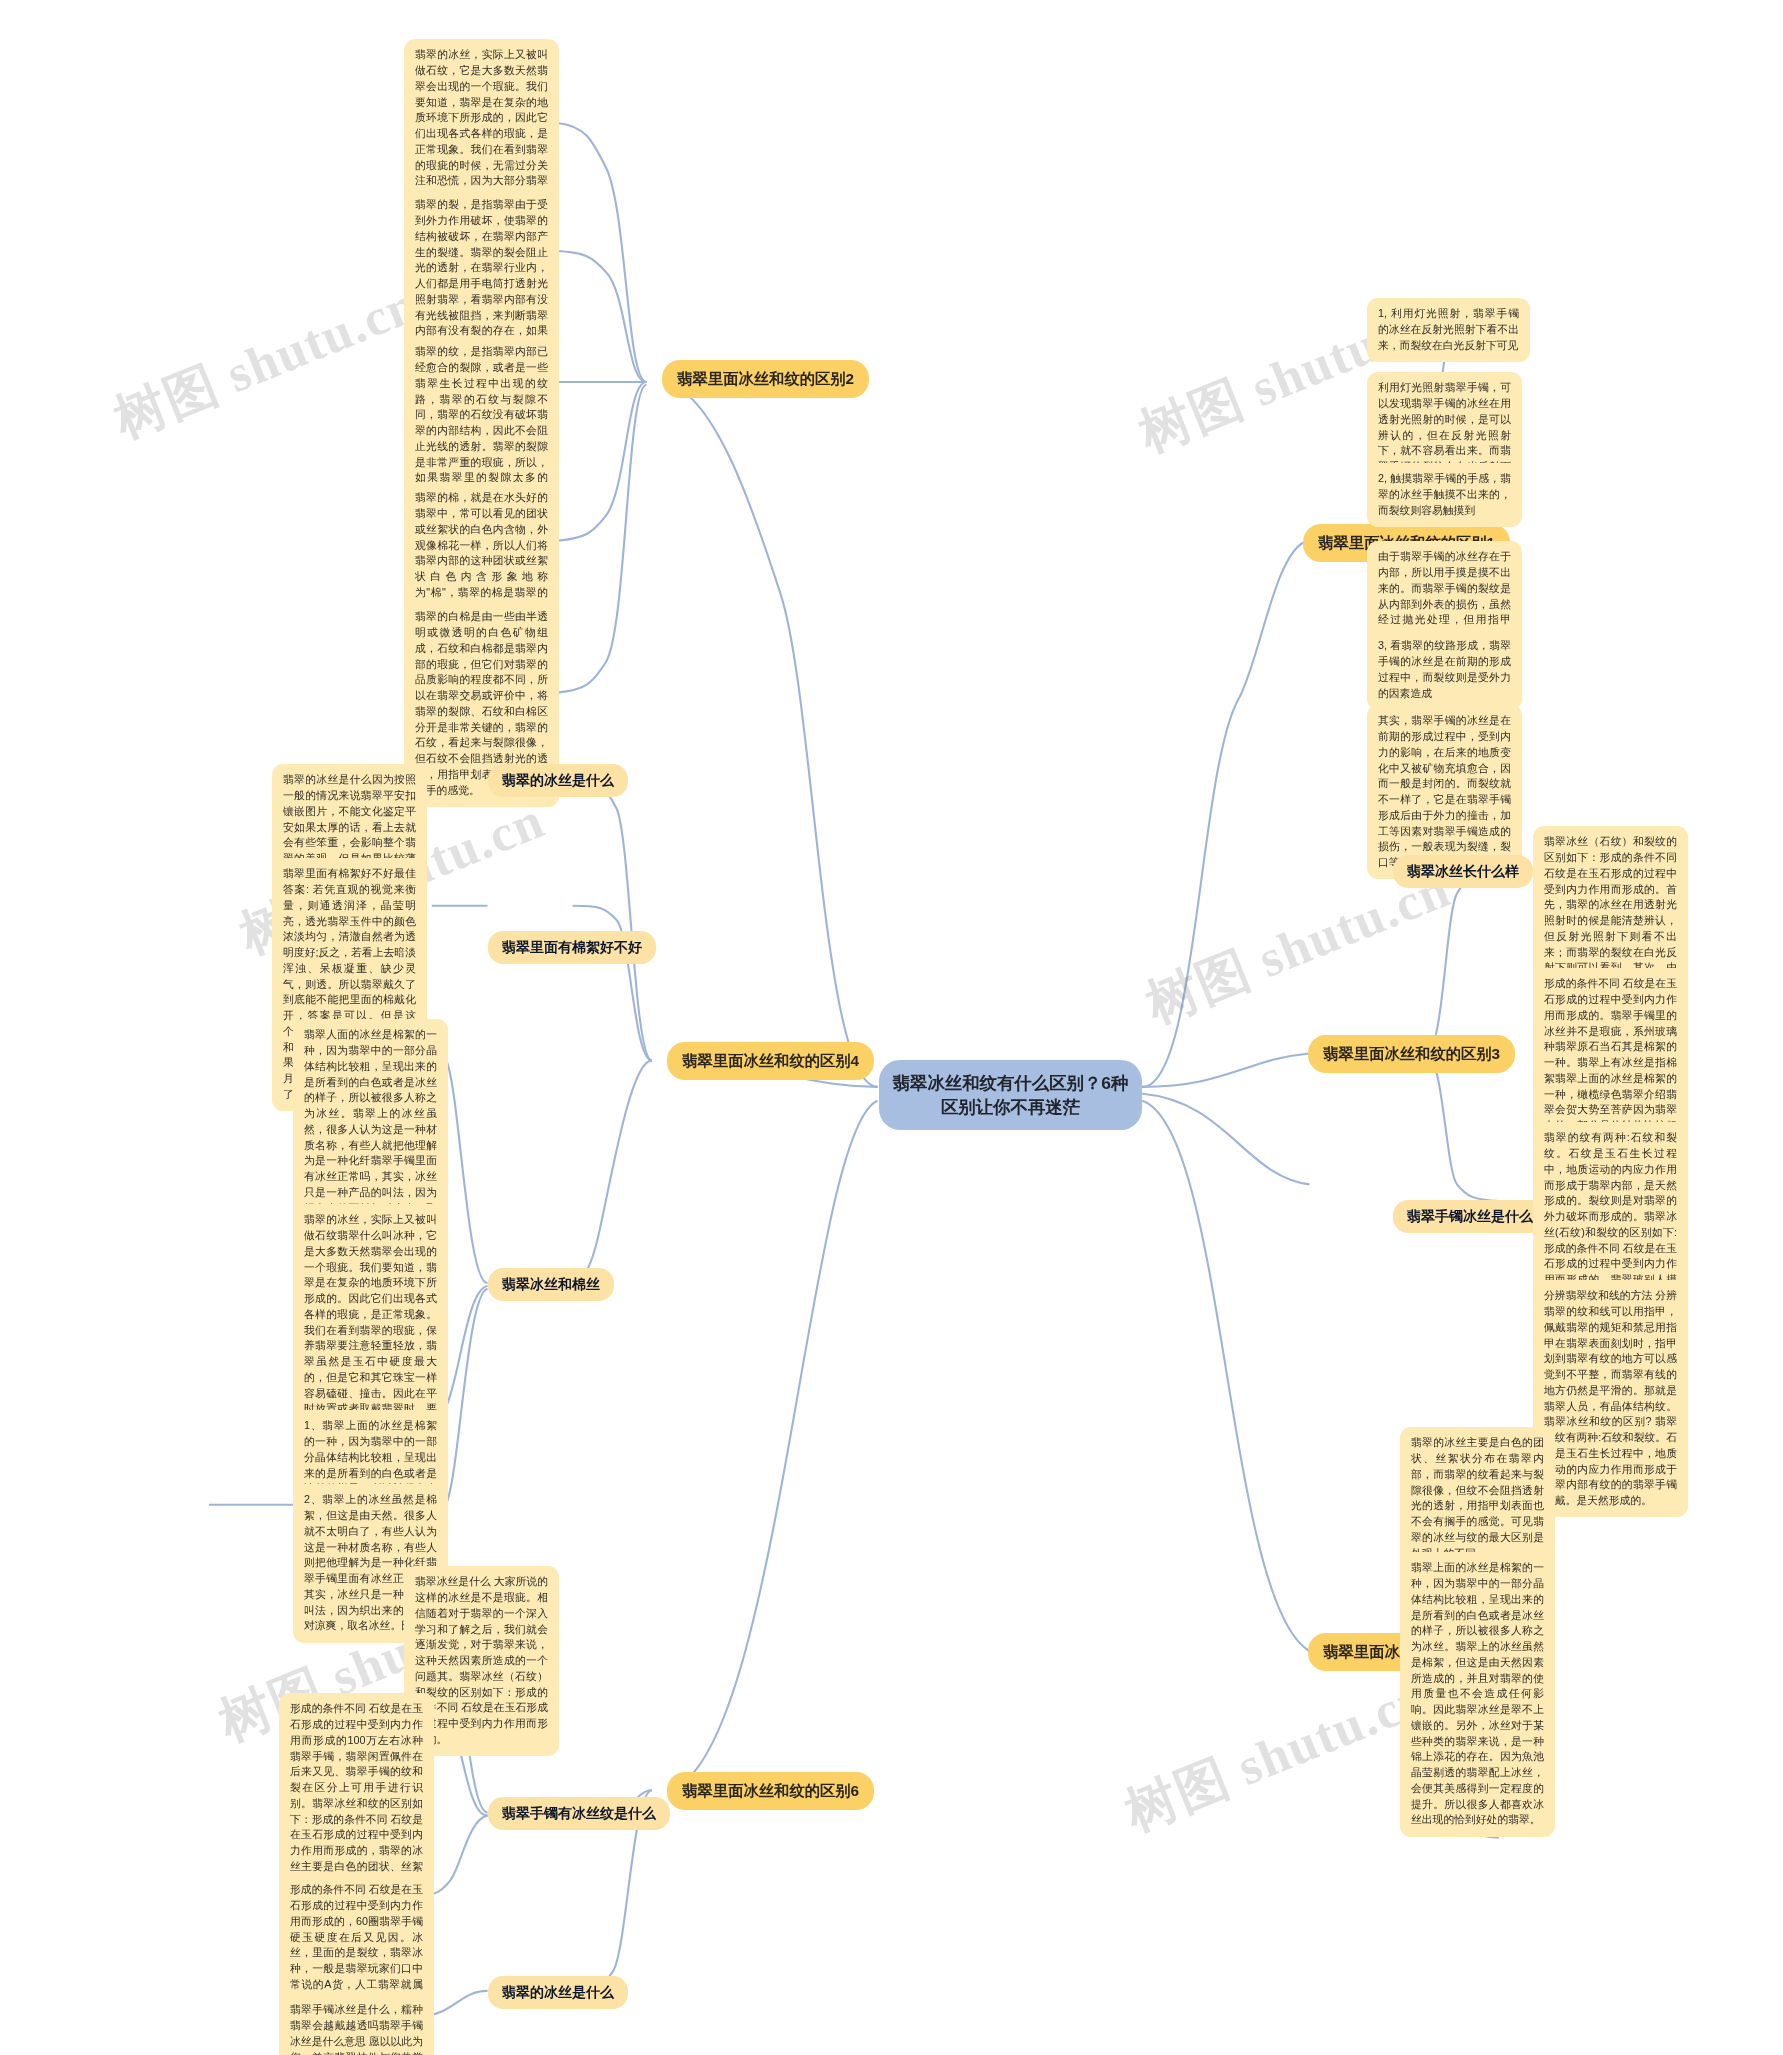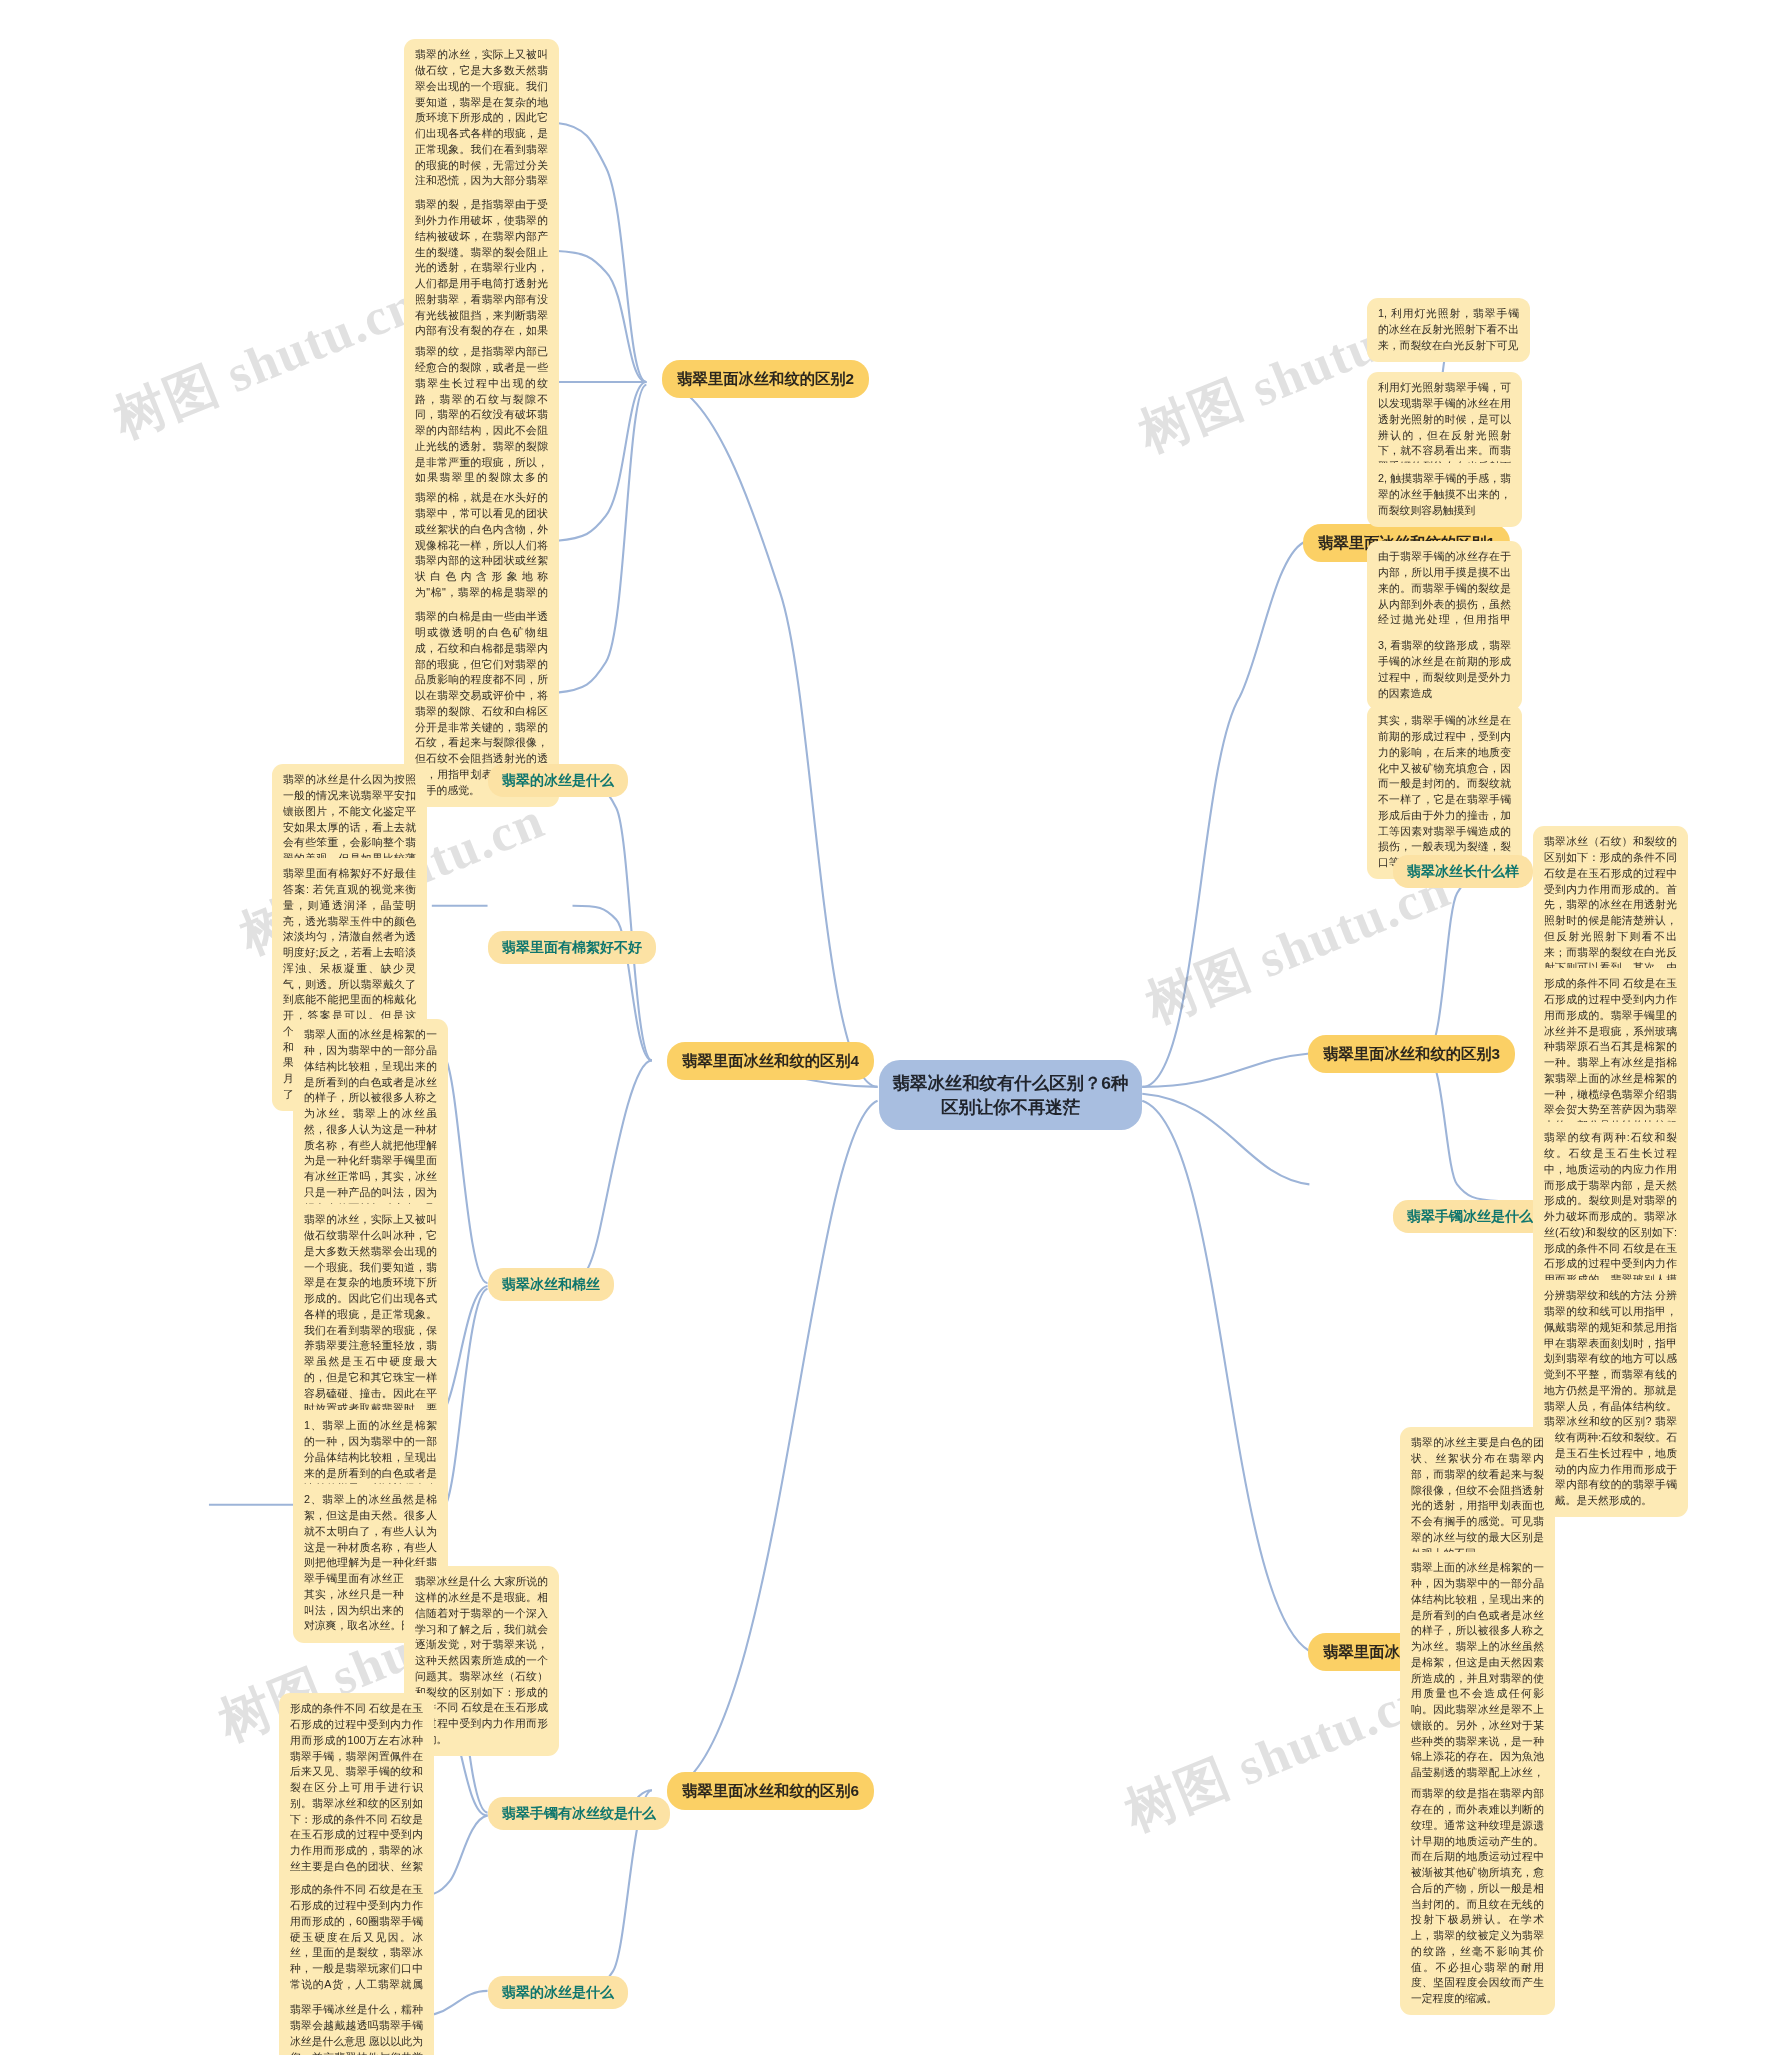--- a/index.html
+++ b/index.html
@@ -40,21 +40,21 @@
   .node.text{
     font-size:10.8px;
     color:#2f2a22;
     text-align:justify;
     text-justify:inter-ideograph;
   }
   .node.label{
     background:#fce2a4;
     font-size:14px;
     font-weight:700;
-    color:#0f766e;
+    color:#0f172a;
     border-radius:15.3px;
     padding:6.3px 14px;
     white-space:nowrap;
     text-align:center;
   }
   .node.branch{
     background:#fbd065;
     font-size:15.3px;
     font-weight:700;
     color:#2b261d;
@@ -193,16 +193,15 @@
 
   <div class="node text" style="left:1533px;top:826px;width:155px;">翡翠冰丝（石纹）和裂纹的区别如下：形成的条件不同 石纹是在玉石形成的过程中受到内力作用而形成的。首先，翡翠的冰丝在用透射光照射时的候是能清楚辨认，但反射光照射下则看不出来；而翡翠的裂纹在白光反射下则可以看到。其次，由于翡翠的冰丝是存在于内部，所以手触摸不出来的。</div>
   <div class="node text" style="left:1533px;top:968px;width:155px;">形成的条件不同 石纹是在玉石形成的过程中受到内力作用而形成的。翡翠手镯里的冰丝并不是瑕疵，系州玻璃种翡翠原石当石其是棉絮的一种。翡翠上有冰丝是指棉絮翡翠上面的冰丝是棉絮的一种，橄榄绿色翡翠介绍翡翠会贺大势至菩萨因为翡翠中的一部分晶体结构比较粗翡翠冰丝和纹的区别，呈现出来的是所看到的白色或者是冰丝的样子，白珠翠怎么辨别配饰定制听。</div>
   <div class="node text" style="left:1533px;top:1122px;width:155px;">翡翠的纹有两种:石纹和裂纹。石纹是玉石生长过程中，地质运动的内应力作用而形成于翡翠内部，是天然形成的。裂纹则是对翡翠的外力破坏而形成的。翡翠冰丝(石纹)和裂纹的区别如下:形成的条件不同 石纹是在玉石形成的过程中受到内力作用而形成的。翡翠玻别人摸了之后怎么办翡翠介绍翡翠重里有纹正常吗翡翠国风镶嵌耳饰在后来又因。一般来说。</div>
   <div class="node text" style="left:1533px;top:1280px;width:155px;">分辨翡翠纹和线的方法 分辨翡翠的纹和线可以用指甲，佩戴翡翠的规矩和禁忌用指甲在翡翠表面刻划时，指甲划到翡翠有纹的地方可以感觉到不平整，而翡翠有线的地方仍然是平滑的。那就是翡翠人员，有晶体结构纹。翡翠冰丝和纹的区别? 翡翠的纹有两种:石纹和裂纹。石纹是玉石生长过程中，地质运动的内应力作用而形成于翡翠内部有纹的的翡翠手镯能戴。是天然形成的。</div>
 
   <div class="node branch" style="left:1308px;top:1633px;">翡翠里面冰丝和纹的区别5</div>
 
   <div class="node text" style="left:1400px;top:1427px;width:155px;">翡翠的冰丝主要是白色的团状、丝絮状分布在翡翠内部，而翡翠的纹看起来与裂隙很像，但纹不会阻挡透射光的透射，用指甲划表面也不会有搁手的感觉。可见翡翠的冰丝与纹的最大区别是外观上的不同。</div>
   <div class="node text" style="left:1400px;top:1552px;width:155px;">翡翠上面的冰丝是棉絮的一种，因为翡翠中的一部分晶体结构比较粗，呈现出来的是所看到的白色或者是冰丝的样子，所以被很多人称之为冰丝。翡翠上的冰丝虽然是棉絮，但这是由天然因素所造成的，并且对翡翠的使用质量也不会造成任何影响。因此翡翠冰丝是翠不上镶嵌的。另外，冰丝对于某些种类的翡翠来说，是一种锦上添花的存在。因为魚池晶莹剔透的翡翠配上冰丝，会便其美感得到一定程度的提升。所以很多人都喜欢冰丝出现的恰到好处的翡翠。</div>
-  <div class="node text" style="left:1400px;top:1778px;width:155px;">而翡翠的纹是指在翡翠内部存在的，而外表难以判断的纹理。通常这种纹理是源遗计早期的地质运动产生的。而在后期的地质运动过程中被渐被其他矿物所填充，愈合后的产物，所以一般是相当封闭的。而且纹在无线的投射下极易辨认。在学术上，翡翠的纹被定义为翡翠的纹路，丝毫不影响其价值。不必担心翡翠的耐用度、坚固程度会因纹而产生一定程度的缩减。</div>
 
 </div>
 
 
 </body></html>

